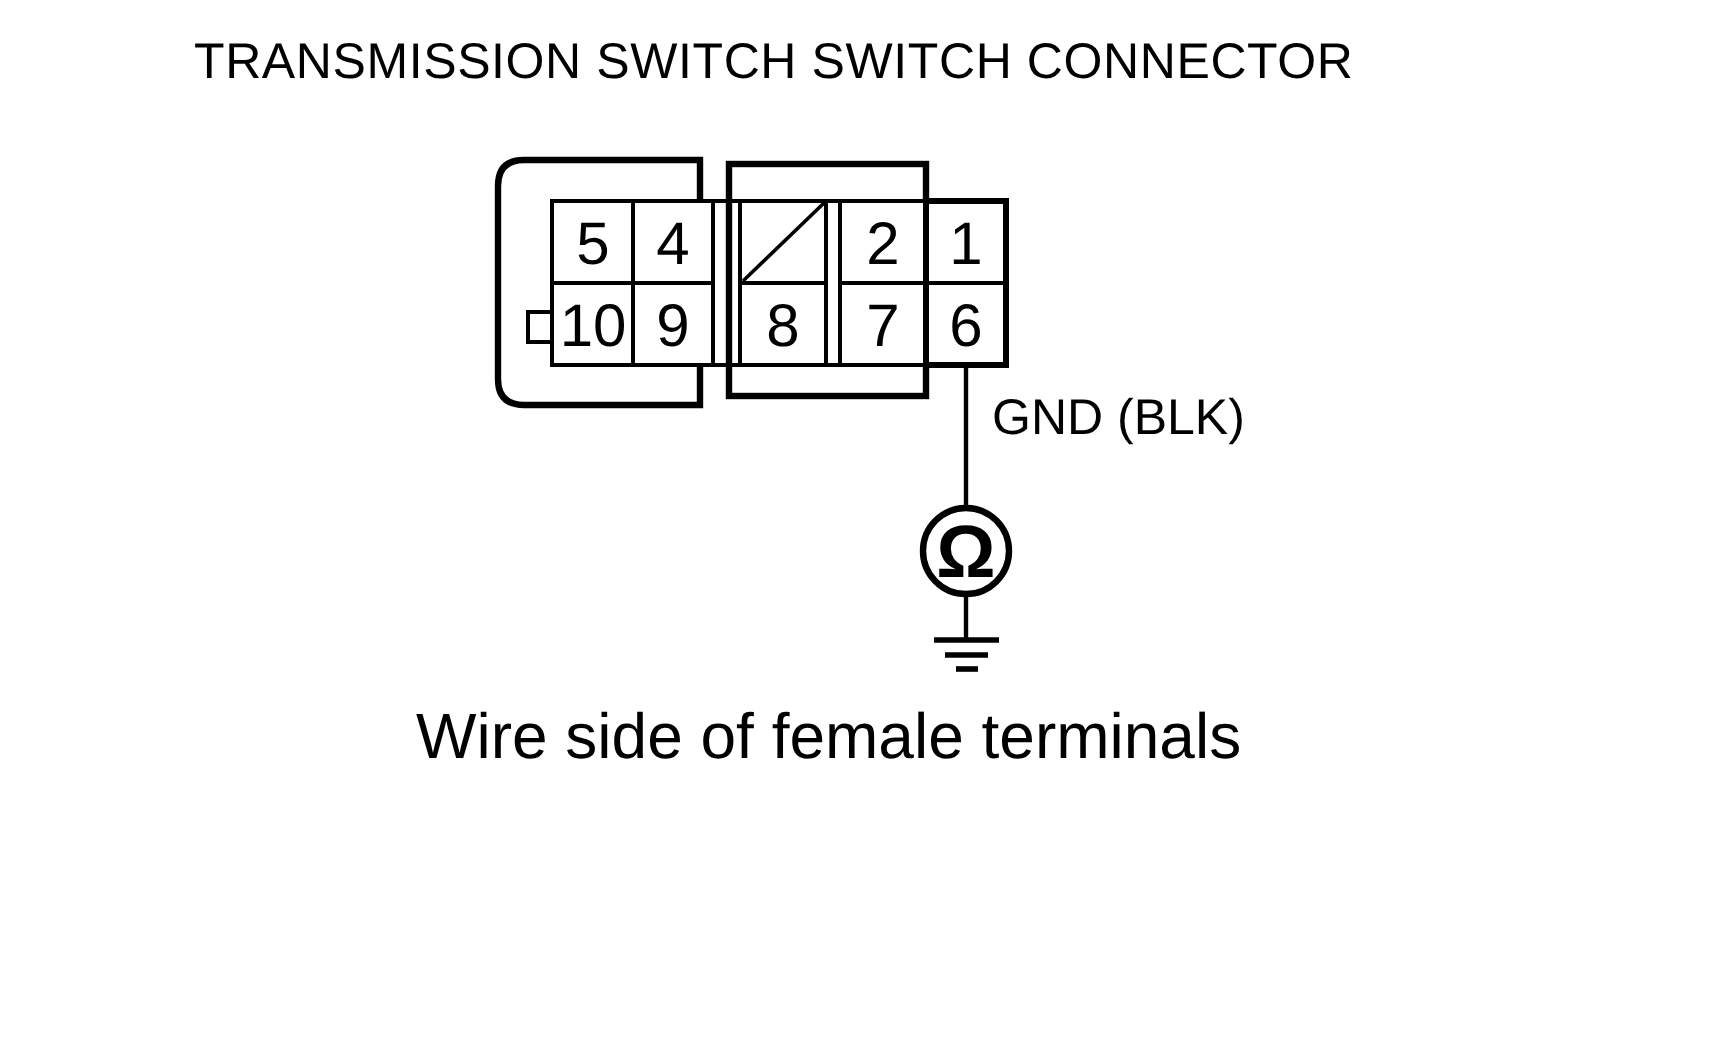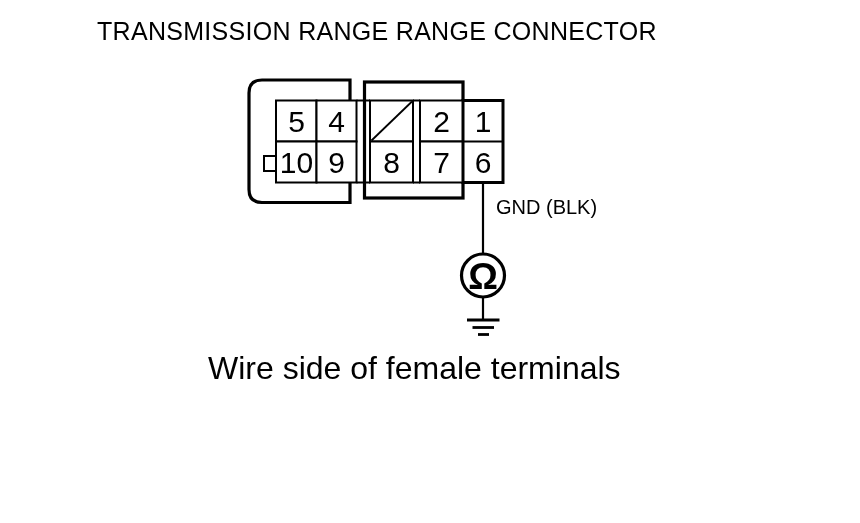--- a/index.html
+++ b/index.html
@@ -27,21 +27,21 @@
   }
   .title-label {
     left: 97px;
     top: 19px;
     font-size: 25px;
     letter-spacing: 0.3px;
   }
   .wire-label {
     left: 496px;
     top: 197px;
-    font-size: 20px;
+    font-size: 25px;
   }
   .caption-label {
     left: 208px;
     top: 352px;
     font-size: 32px;
   }
   svg.diagram {
     position: absolute;
     left: 0;
     top: 0;
@@ -115,17 +115,17 @@
       <text class="ohm" x="483" y="288.5">Ω</text>
       <line class="ln" stroke-width="2.2" x1="483" y1="297" x2="483" y2="319"></line>
       <g>
         <line class="ln" stroke-width="2.8" x1="467" y1="320" x2="499.5" y2="320"></line>
         <line class="ln" stroke-width="2.8" x1="472.5" y1="327.5" x2="494" y2="327.5"></line>
         <line class="ln" stroke-width="2.8" x1="478" y1="334.5" x2="489" y2="334.5"></line>
       </g>
     </g>
   </svg>
 
-  <div class="label title-label">TRANSMISSION RANGE RANGE CONNECTOR</div>
+  <div class="label title-label">TRANSMISSION SWITCH SWITCH CONNECTOR</div>
   <div class="label wire-label">GND (BLK)</div>
   <div class="label caption-label">Wire side of female terminals</div>
 
 </div>
 
 </body></html>

